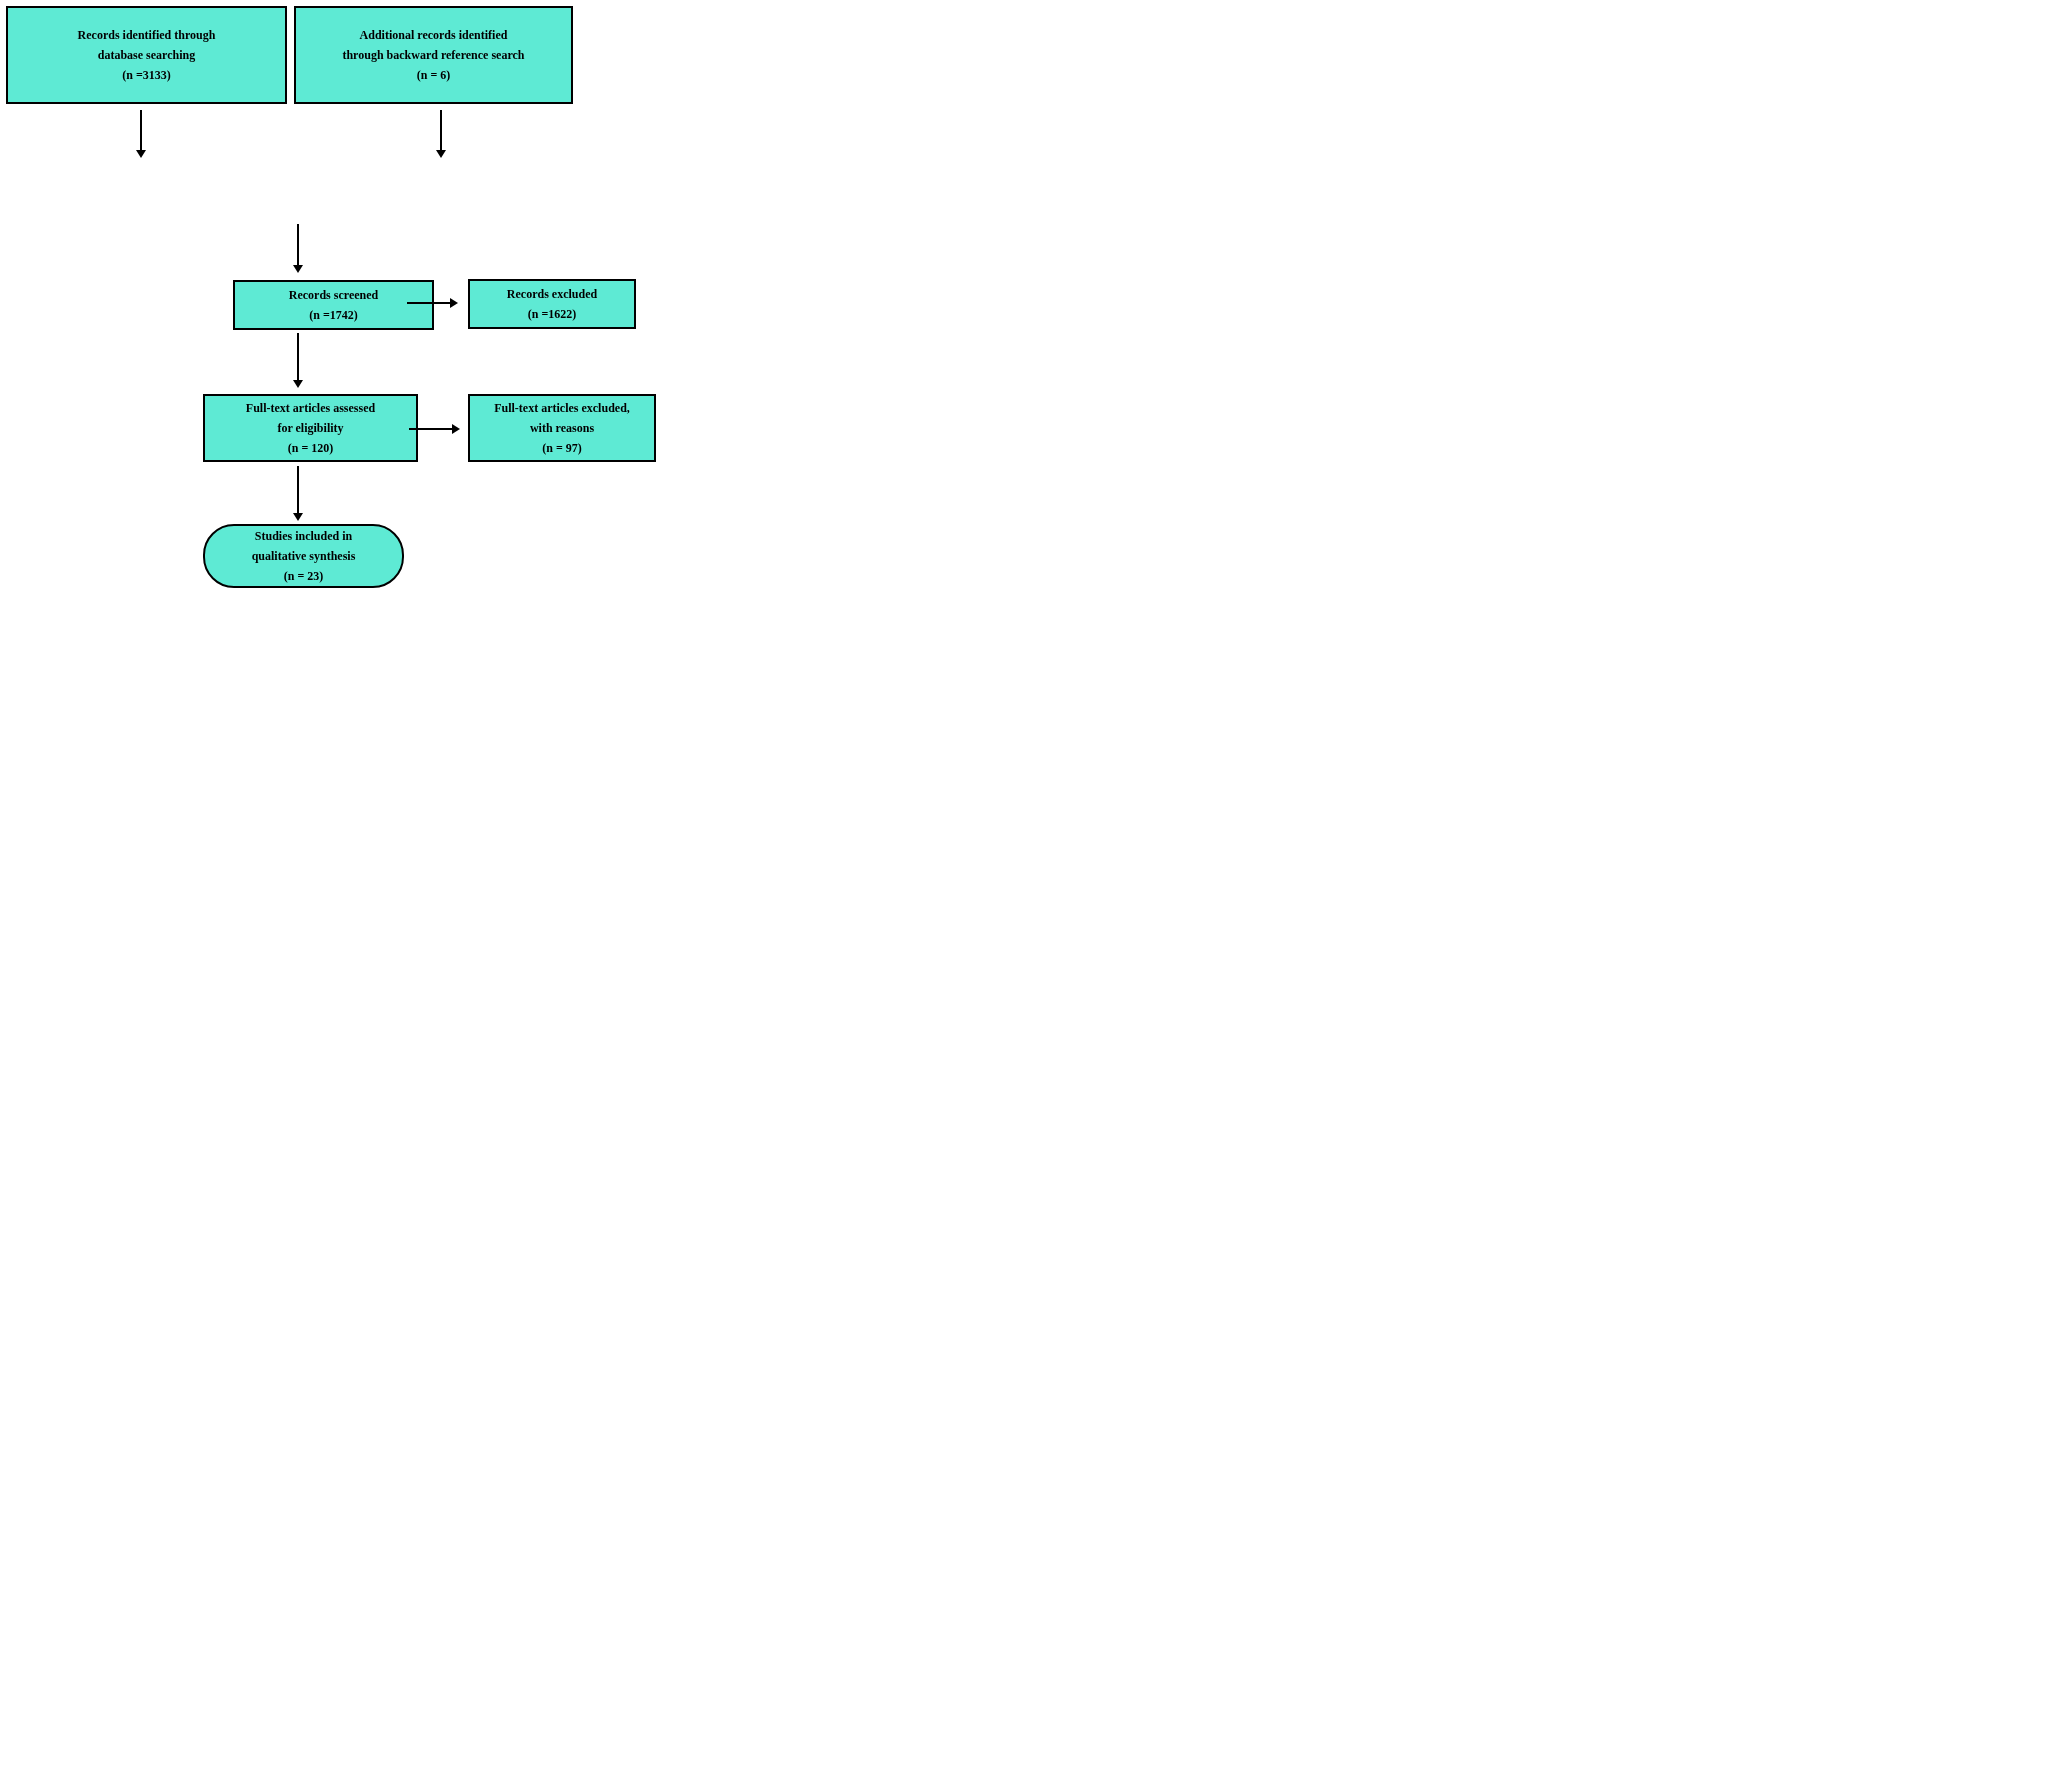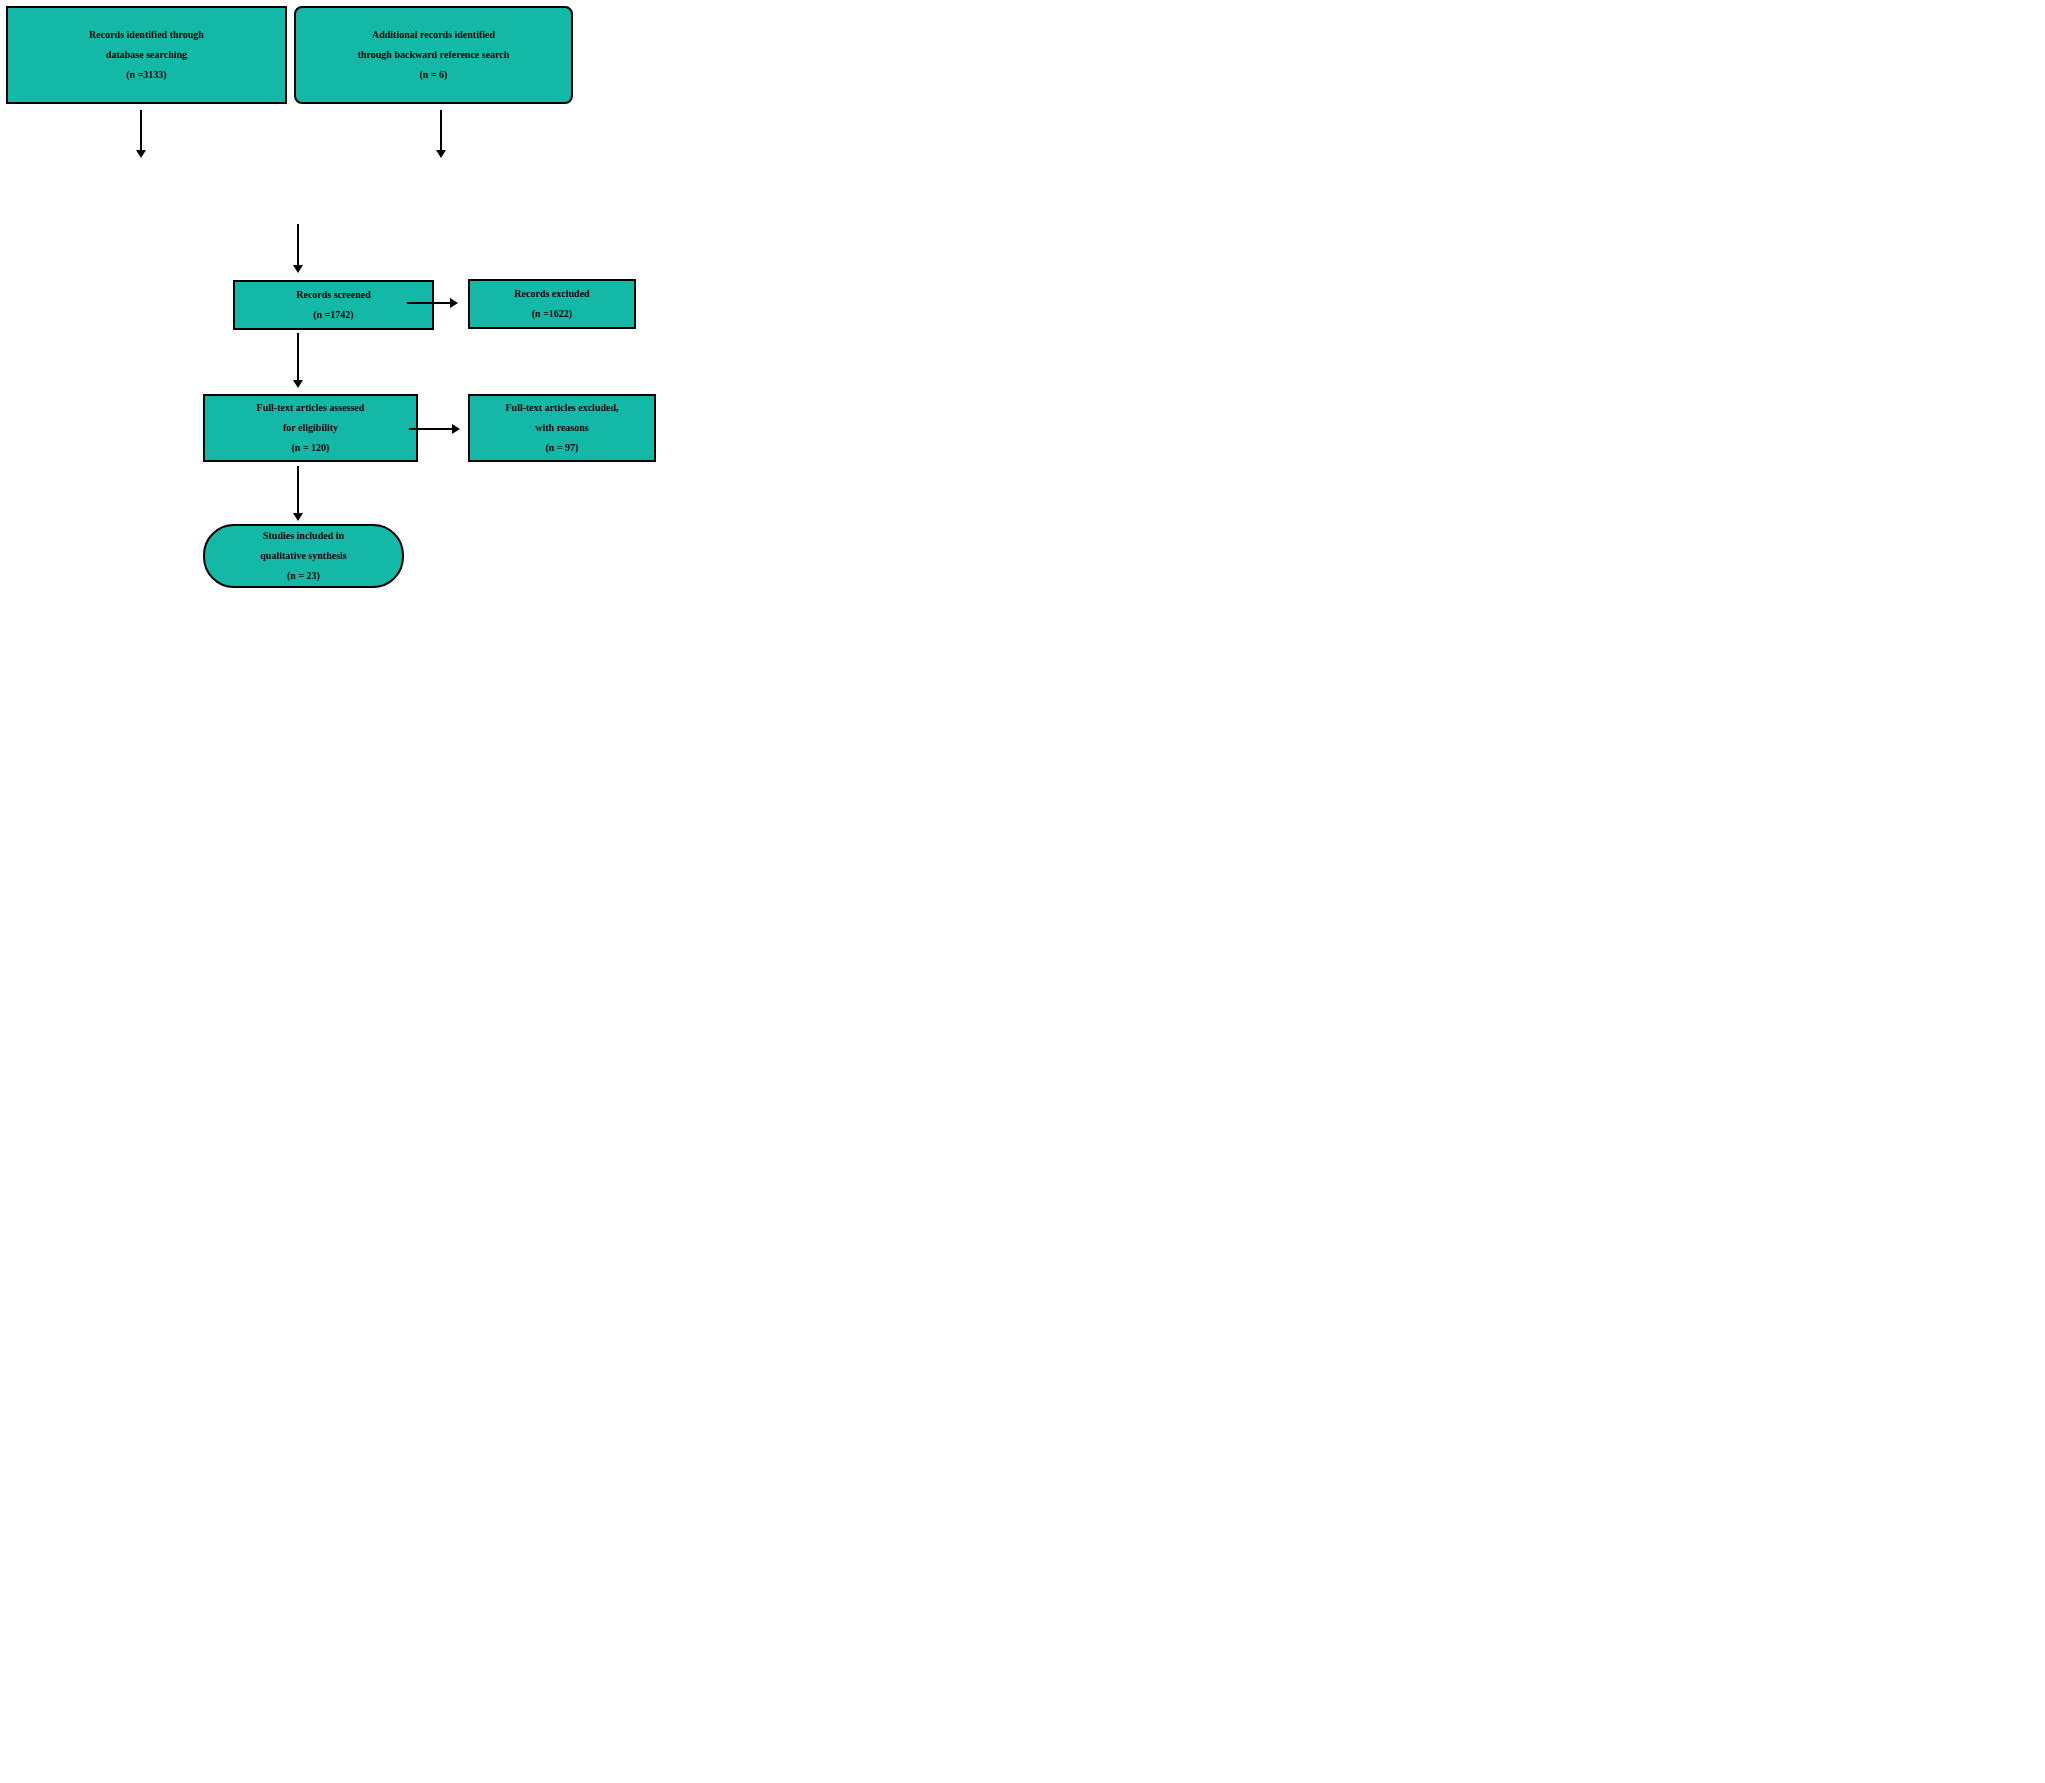--- a/index.html
+++ b/index.html
@@ -11,29 +11,29 @@
     position: relative;
     width: 682px;
     height: 595px;
     background: #ffffff;
     overflow: hidden;
   }
   .box {
     position: absolute;
     box-sizing: border-box;
     border: 2px solid #000000;
-    background: #14b8a6;
+    background: #5eead4;
     display: flex;
     flex-direction: column;
     align-items: center;
     justify-content: center;
     text-align: right;
     font-family: "Liberation Serif", serif;
     font-weight: bold;
-    font-size: 10px;
+    font-size: 12px;
     line-height: 20px;
     color: #000000;
   }
   .ln { display: block; white-space: nowrap; }
 
   .varrow {
     position: absolute;
     width: 11px;
     display: flex;
     flex-direction: column;
@@ -56,21 +56,21 @@
   .hline { height: 2px; flex: 1 1 auto; background: #000000; }
   .hhead {
     width: 0; height: 0;
     border-top: 5.5px solid transparent;
     border-bottom: 5.5px solid transparent;
     border-left: 8.5px solid #000000;
   }
 
   
   #b1 { left: 6px;  top: 6px;   width: 281px; height: 98px; }
-  #b2 { left: 294px; top: 6px;   width: 279px; height: 98px; border-radius: 8px; }
+  #b2 { left: 294px; top: 6px;   width: 279px; height: 98px; }
   #b3 { left: 121px; top: 165px;  width: 376px; height: 57px; }
   #b4 { left: 203px; top: 280px;  width: 201px; height: 50px; margin-left: 30px; }
   #b5 { left: 468px; top: 279px;  width: 168px; height: 50px; }
   #b6 { left: 203px; top: 394px;  width: 215px; height: 68px; }
   #b7 { left: 468px; top: 394px;  width: 188px; height: 68px; }
   #b8 { left: 203px; top: 524px; width: 201px; height: 64px; border-radius: 31px; }
 
   
   #a1 { left: 135px; top: 110px; height: 48px; }
   #a2 { left: 435px; top: 110px; height: 48px; }

